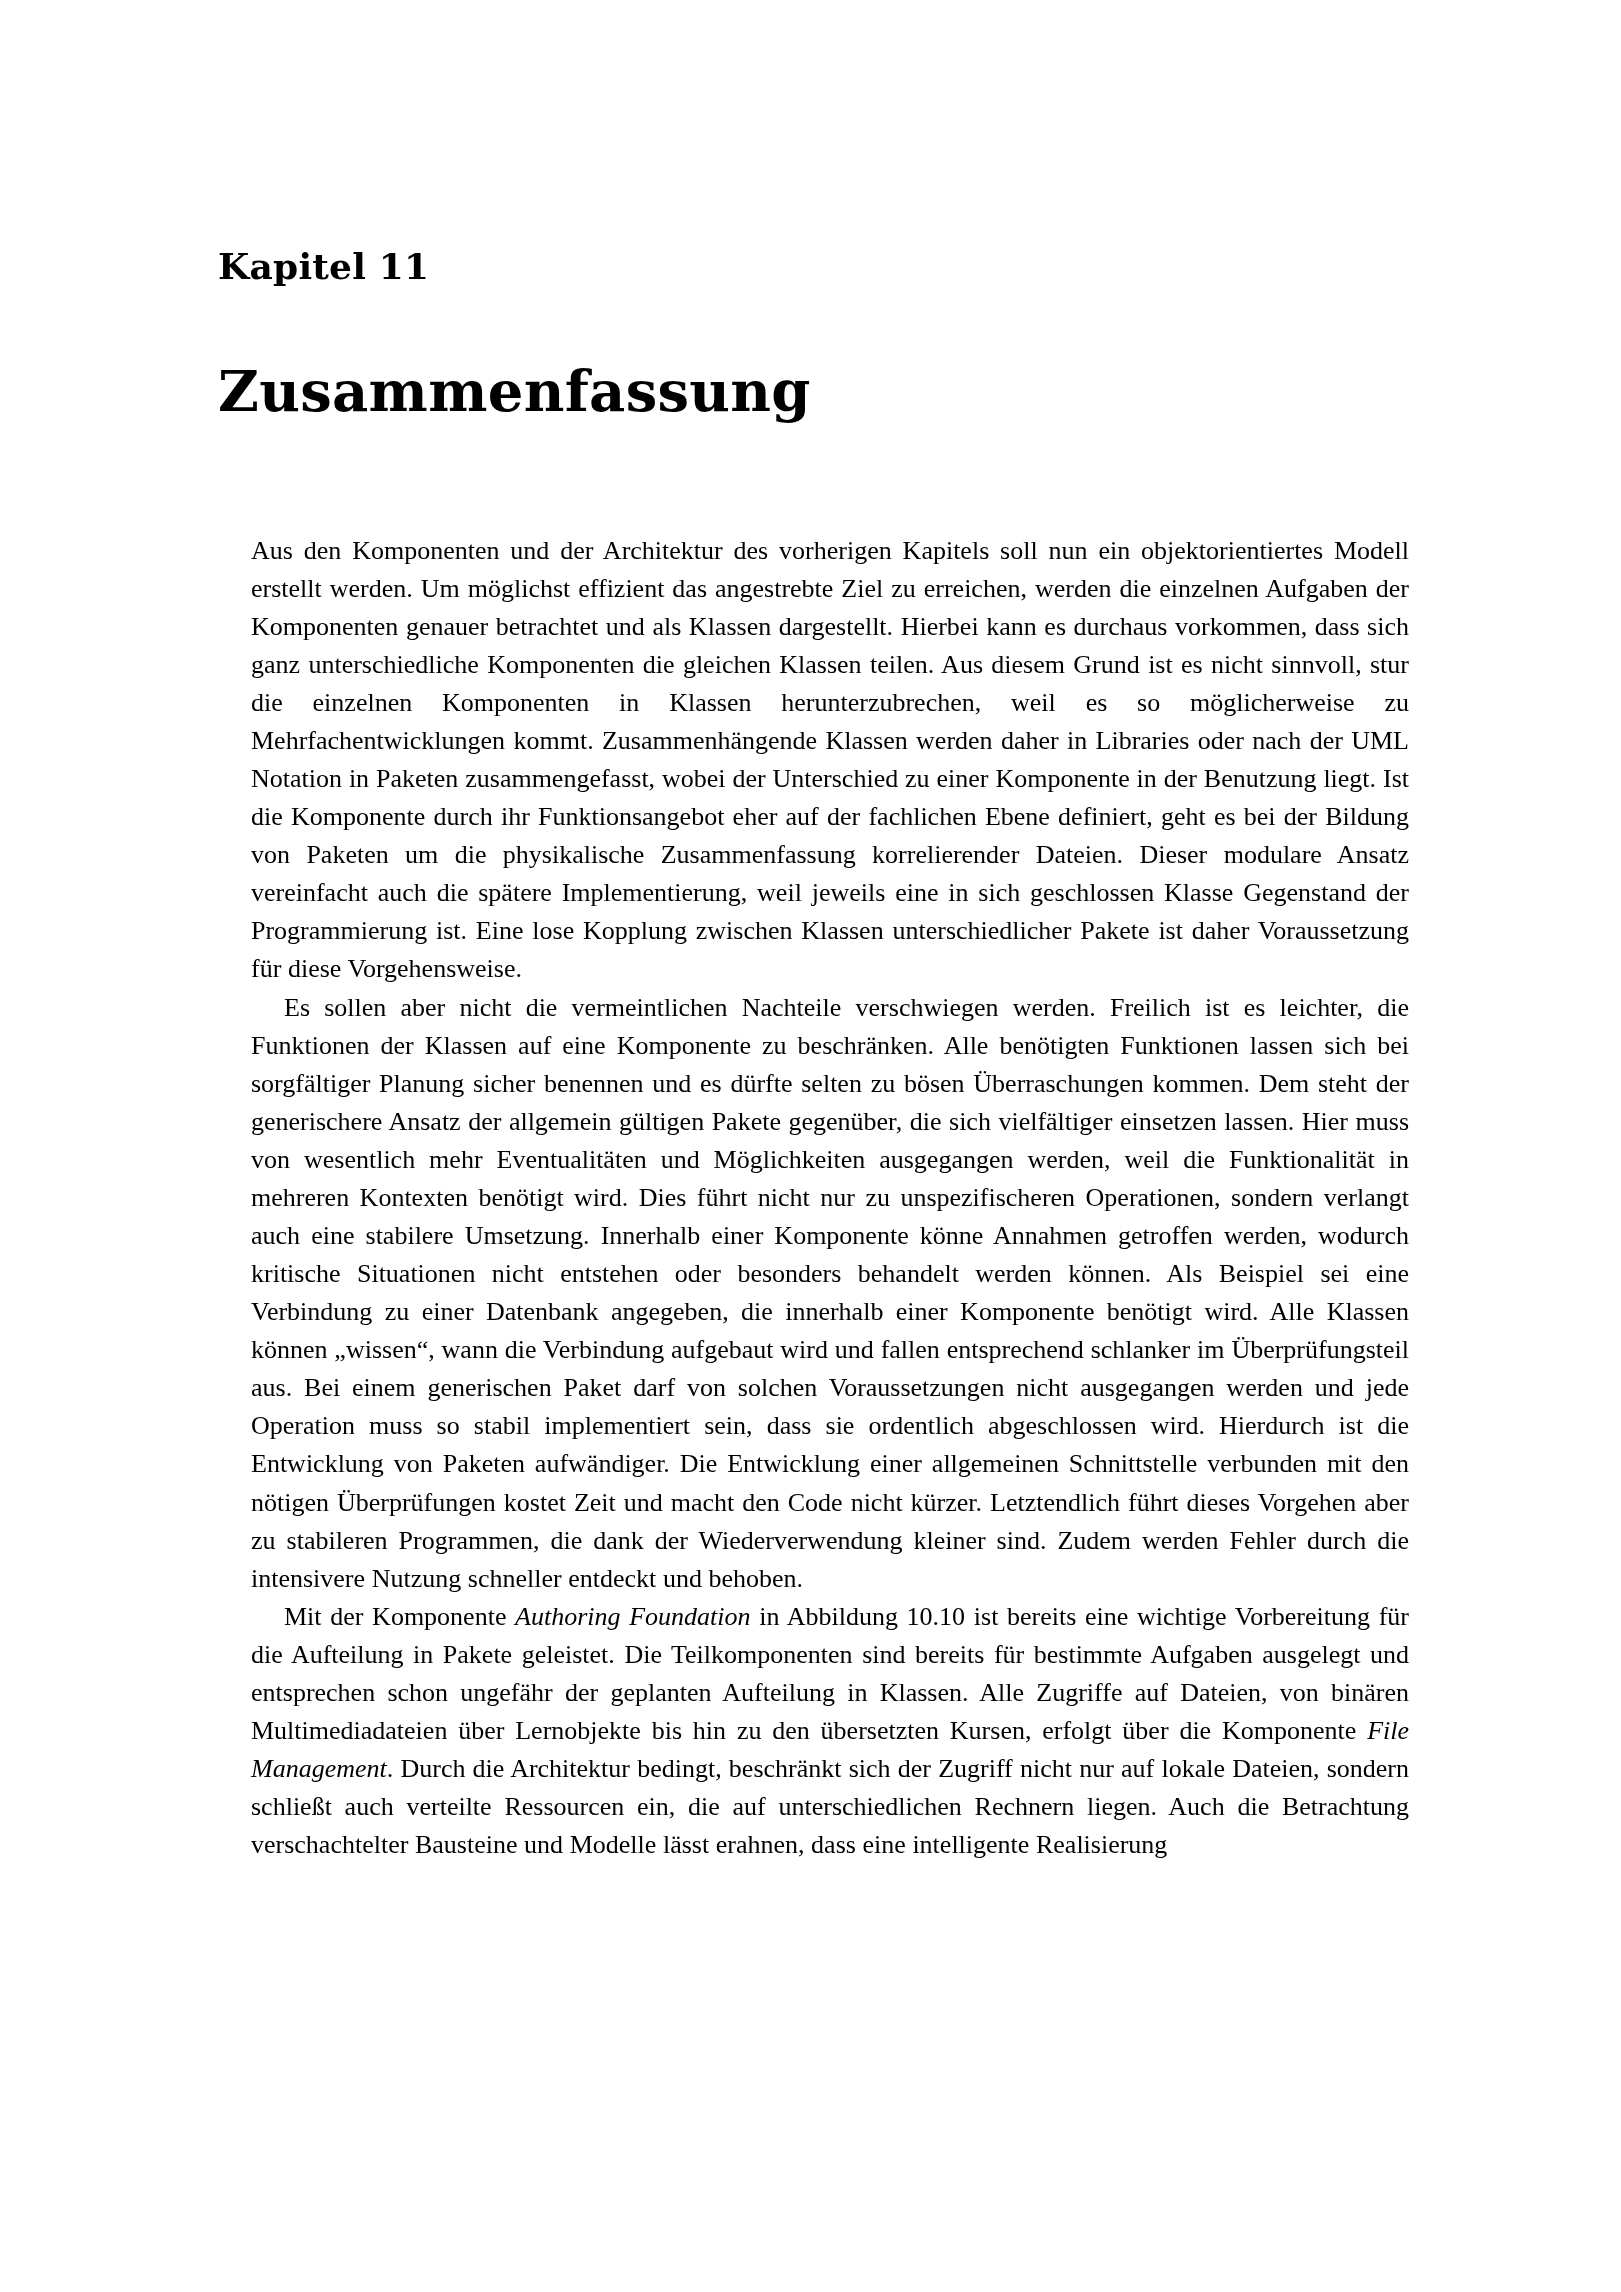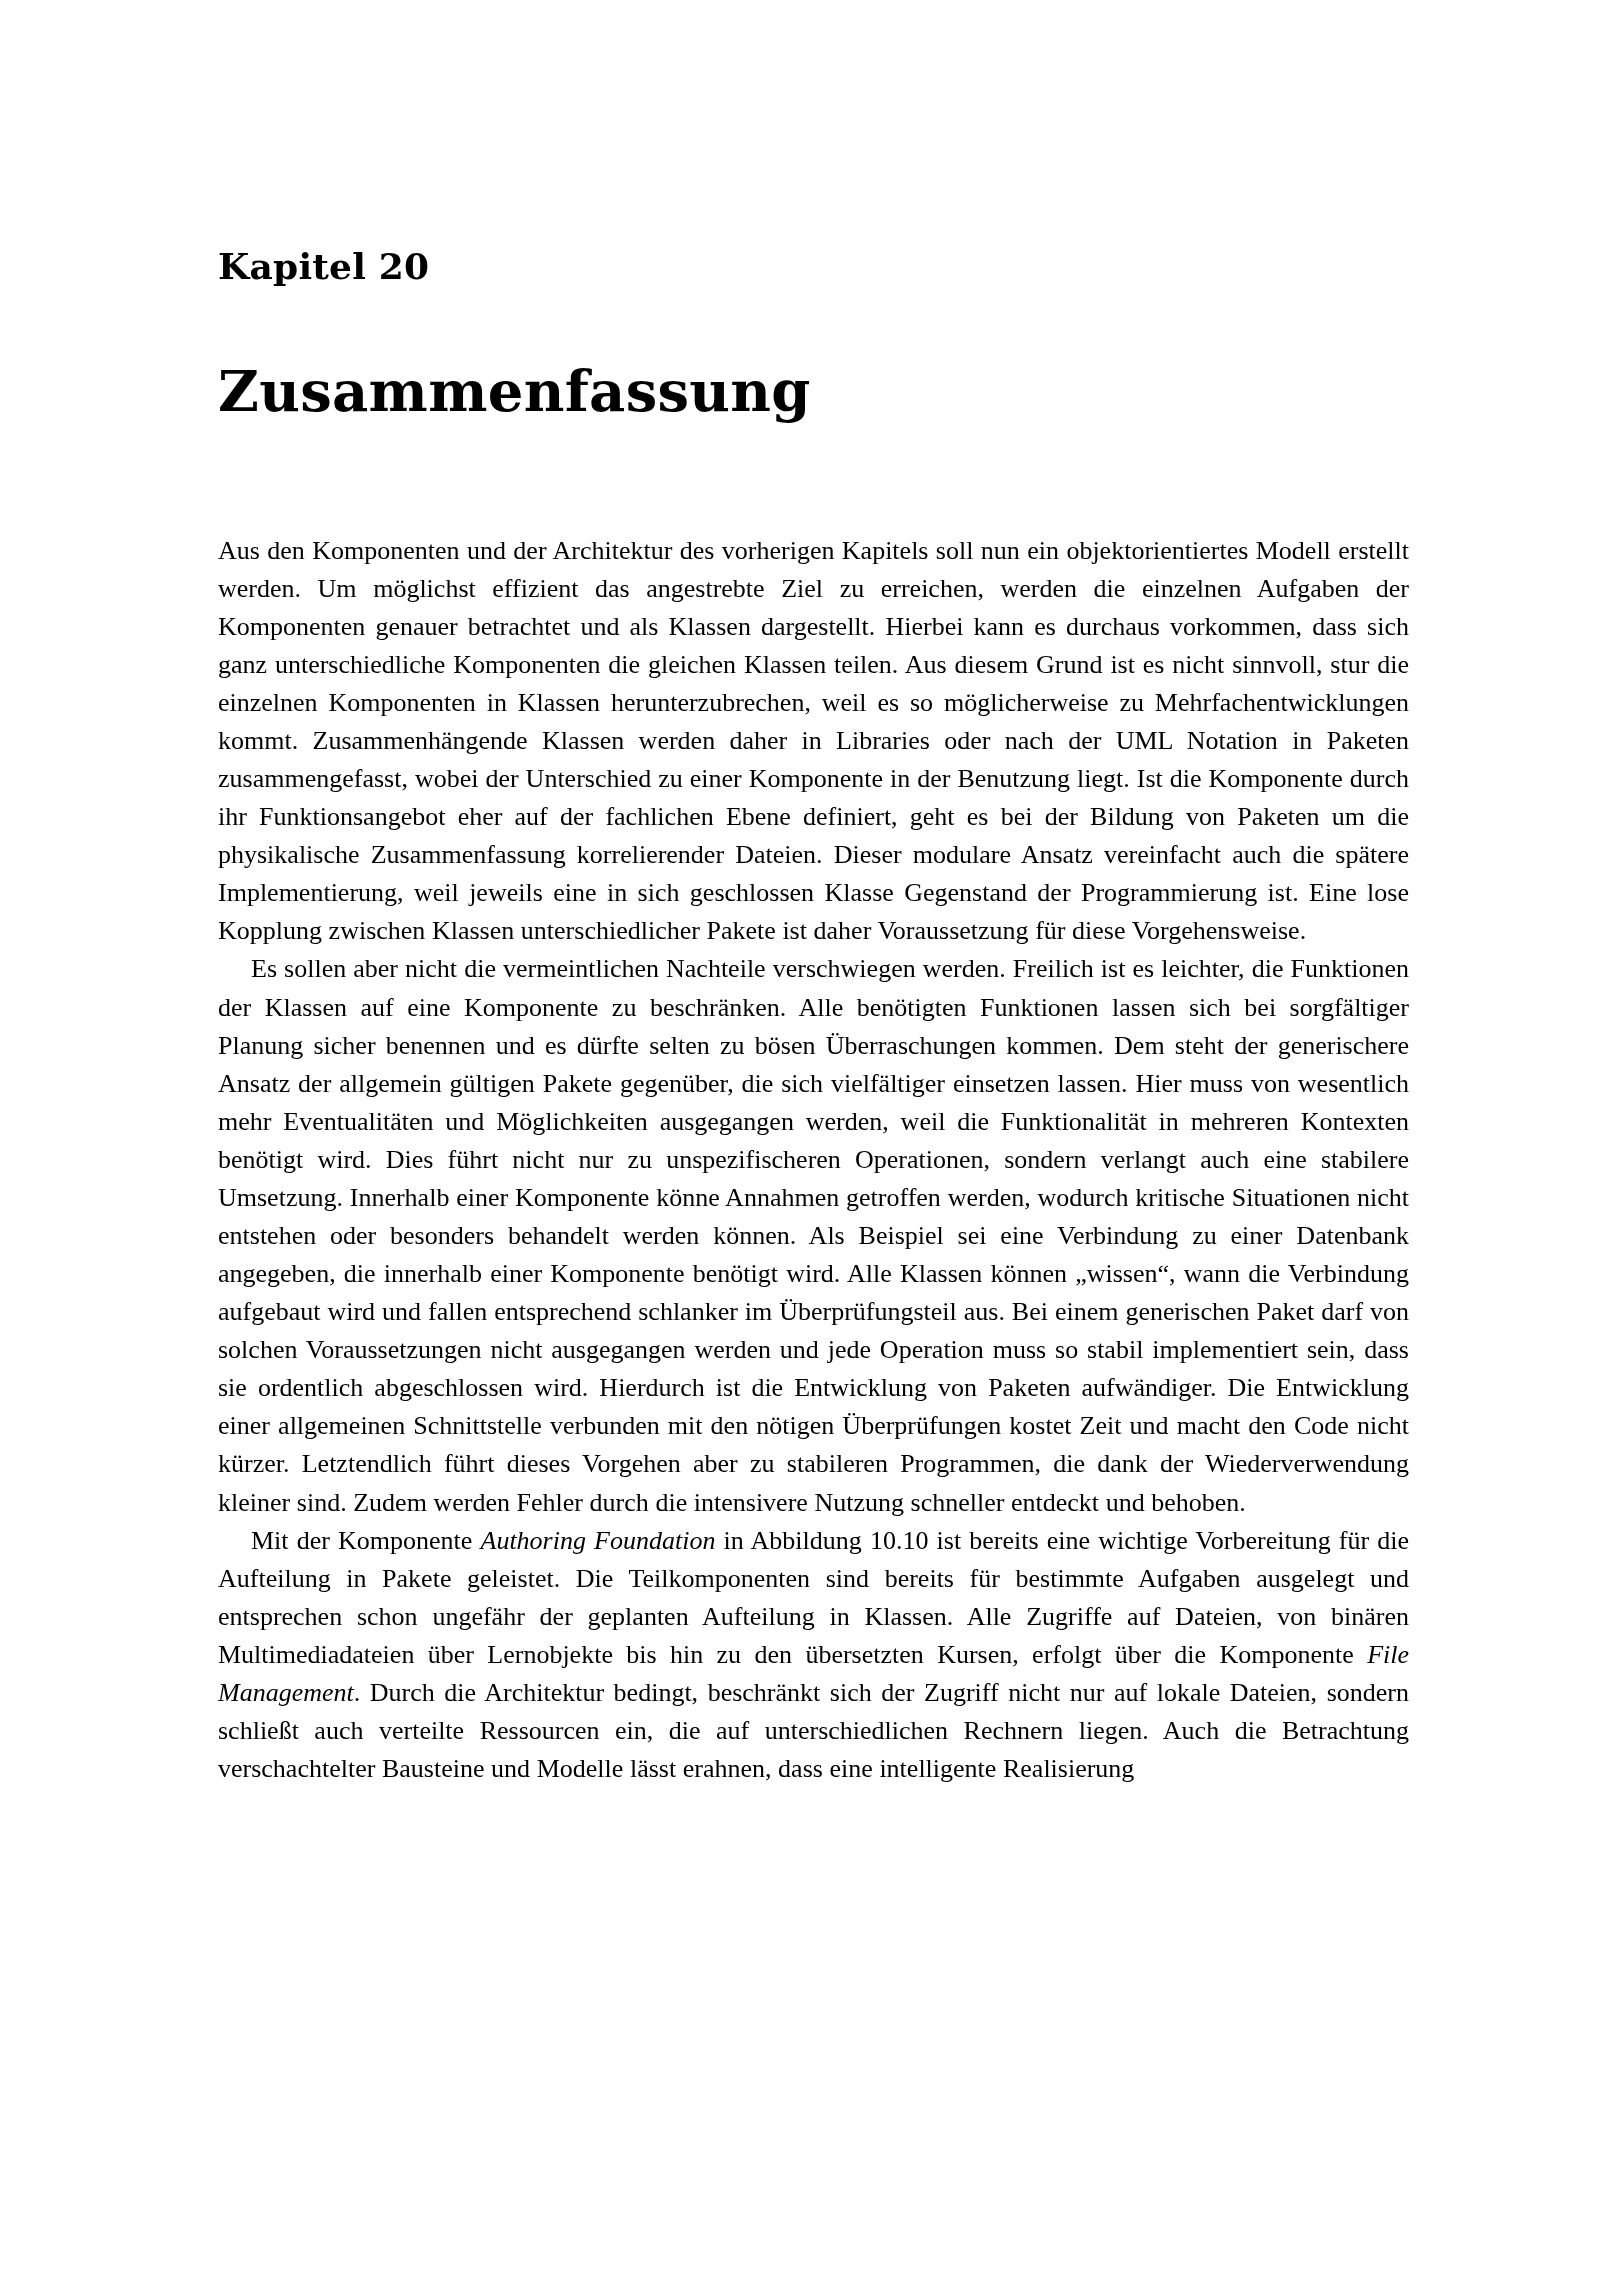--- a/index.html
+++ b/index.html
@@ -36,20 +36,21 @@
   .chapter-title {
     font-family: "DejaVu Serif", serif;
     font-size: 56px;
     font-weight: bold;
     letter-spacing: 0.3px;
     margin: 71px 0 0 0;
     line-height: 1.15;
   }
   .body-block {
     margin-top: 108px;
+    margin-left: 33px;
   }
   p.para {
     font-size: 26px;
     line-height: 1.465;
     text-align: justify;
     text-justify: inter-word;
     margin: 0;
     hyphens: manual;
     -webkit-hyphens: manual;
     word-spacing: 0.1px;
@@ -59,21 +60,21 @@
   }
   em {
     font-style: italic;
   }
 </style>
 </head>
 <body>
 
 <div class="page">
   <div class="content">
-    <h2 class="chapter-number">Kapitel 20</h2>
+    <h2 class="chapter-number">Kapitel 11</h2>
     <h1 class="chapter-title">Zusammenfassung</h1>
 
     <div class="body-block">
       <p class="para">Aus den Komponenten und der Architektur des vorherigen Kapitels soll nun ein objektorientiertes Modell erstellt werden. Um möglichst effizient das angestrebte Ziel zu erreichen, werden die einzelnen Aufgaben der Komponenten genauer betrachtet und als Klassen dargestellt. Hierbei kann es durchaus vorkommen, dass sich ganz unterschiedliche Komponenten die gleichen Klassen teilen. Aus diesem Grund ist es nicht sinnvoll, stur die einzelnen Komponenten in Klassen herunterzubrechen, weil es so möglicherweise zu Mehrfachentwicklungen kommt. Zusammenhängende Klassen werden daher in Libraries oder nach der UML Notation in Paketen zusammengefasst, wobei der Unterschied zu einer Komponente in der Benutzung liegt. Ist die Komponente durch ihr Funktionsangebot eher auf der fachlichen Ebene definiert, geht es bei der Bildung von Paketen um die physikalische Zusammenfassung korrelierender Dateien. Dieser modulare Ansatz vereinfacht auch die spätere Implementierung, weil jeweils eine in sich geschlossen Klasse Gegenstand der Programmierung ist. Eine lose Kopplung zwischen Klassen unterschiedlicher Pakete ist daher Voraussetzung für diese Vorgehensweise.</p>
       <p class="para">Es sollen aber nicht die vermeintlichen Nachteile verschwiegen werden. Freilich ist es leichter, die Funktionen der Klassen auf eine Komponente zu beschränken. Alle benötigten Funktionen lassen sich bei sorgfältiger Planung sicher benennen und es dürfte selten zu bösen Überraschungen kommen. Dem steht der generischere Ansatz der allgemein gültigen Pakete gegenüber, die sich vielfältiger einsetzen lassen. Hier muss von wesentlich mehr Eventualitäten und Möglichkeiten ausgegangen werden, weil die Funktionalität in mehreren Kontexten benötigt wird. Dies führt nicht nur zu unspezifischeren Operationen, sondern verlangt auch eine stabilere Umsetzung. Innerhalb einer Komponente könne Annahmen getroffen werden, wodurch kritische Situationen nicht entstehen oder besonders behandelt werden können. Als Beispiel sei eine Verbindung zu einer Datenbank angegeben, die innerhalb einer Komponente benötigt wird. Alle Klassen können „wissen“, wann die Verbindung aufgebaut wird und fallen entsprechend schlanker im Überprüfungsteil aus. Bei einem generischen Paket darf von solchen Voraussetzungen nicht ausgegangen werden und jede Operation muss so stabil implementiert sein, dass sie ordentlich abgeschlossen wird. Hierdurch ist die Entwicklung von Paketen aufwändiger. Die Entwicklung einer allgemeinen Schnittstelle verbunden mit den nötigen Überprüfungen kostet Zeit und macht den Code nicht kürzer. Letztendlich führt dieses Vorgehen aber zu stabileren Programmen, die dank der Wiederverwendung kleiner sind. Zudem werden Fehler durch die intensivere Nutzung schneller entdeckt und behoben.</p>
       <p class="para"><span>Mit der Komponente </span><em>Authoring Foundation</em><span> in Abbildung 10.10 ist bereits eine wichtige Vorbereitung für die Aufteilung in Pakete geleistet. Die Teilkomponenten sind bereits für bestimmte Aufgaben ausgelegt und entsprechen schon ungefähr der geplanten Aufteilung in Klassen. Alle Zugriffe auf Dateien, von binären Multimediadateien über Lernobjekte bis hin zu den übersetzten Kursen, erfolgt über die Komponente </span><em>File Management</em><span>. Durch die Architektur bedingt, beschränkt sich der Zugriff nicht nur auf lokale Dateien, sondern schließt auch verteilte Ressourcen ein, die auf unterschiedlichen Rechnern liegen. Auch die Betrachtung verschachtelter Bausteine und Modelle lässt erahnen, dass eine intelligente Realisierung</span></p>
     </div>
   </div>
 </div>
 

